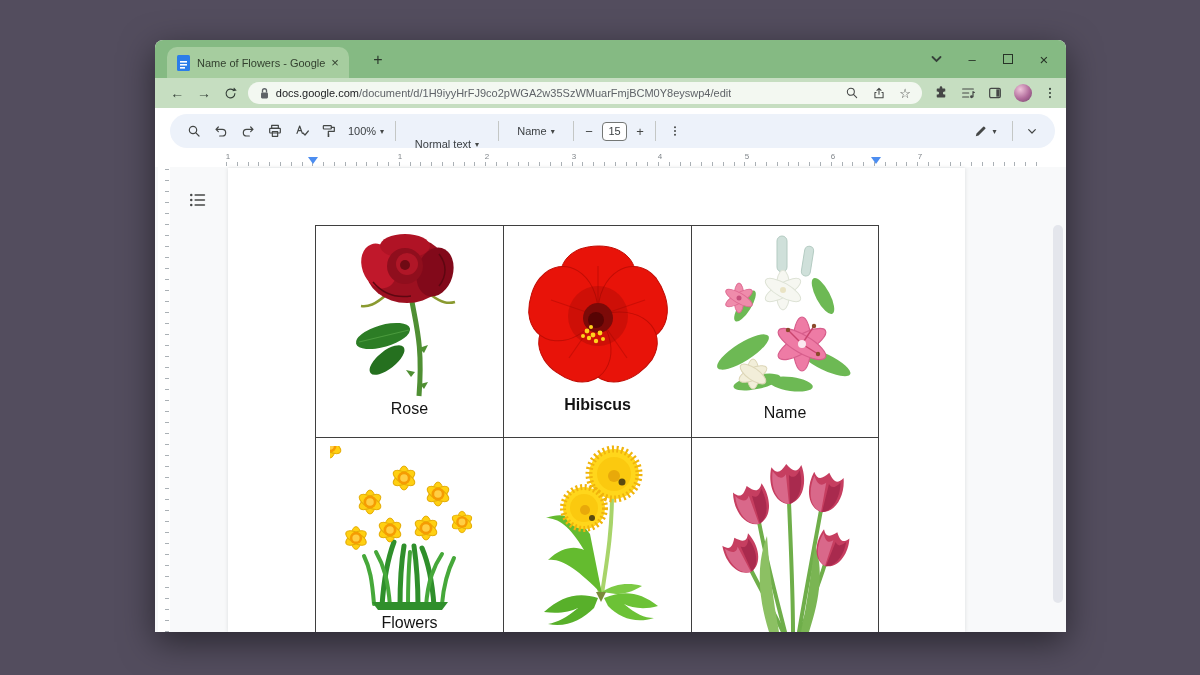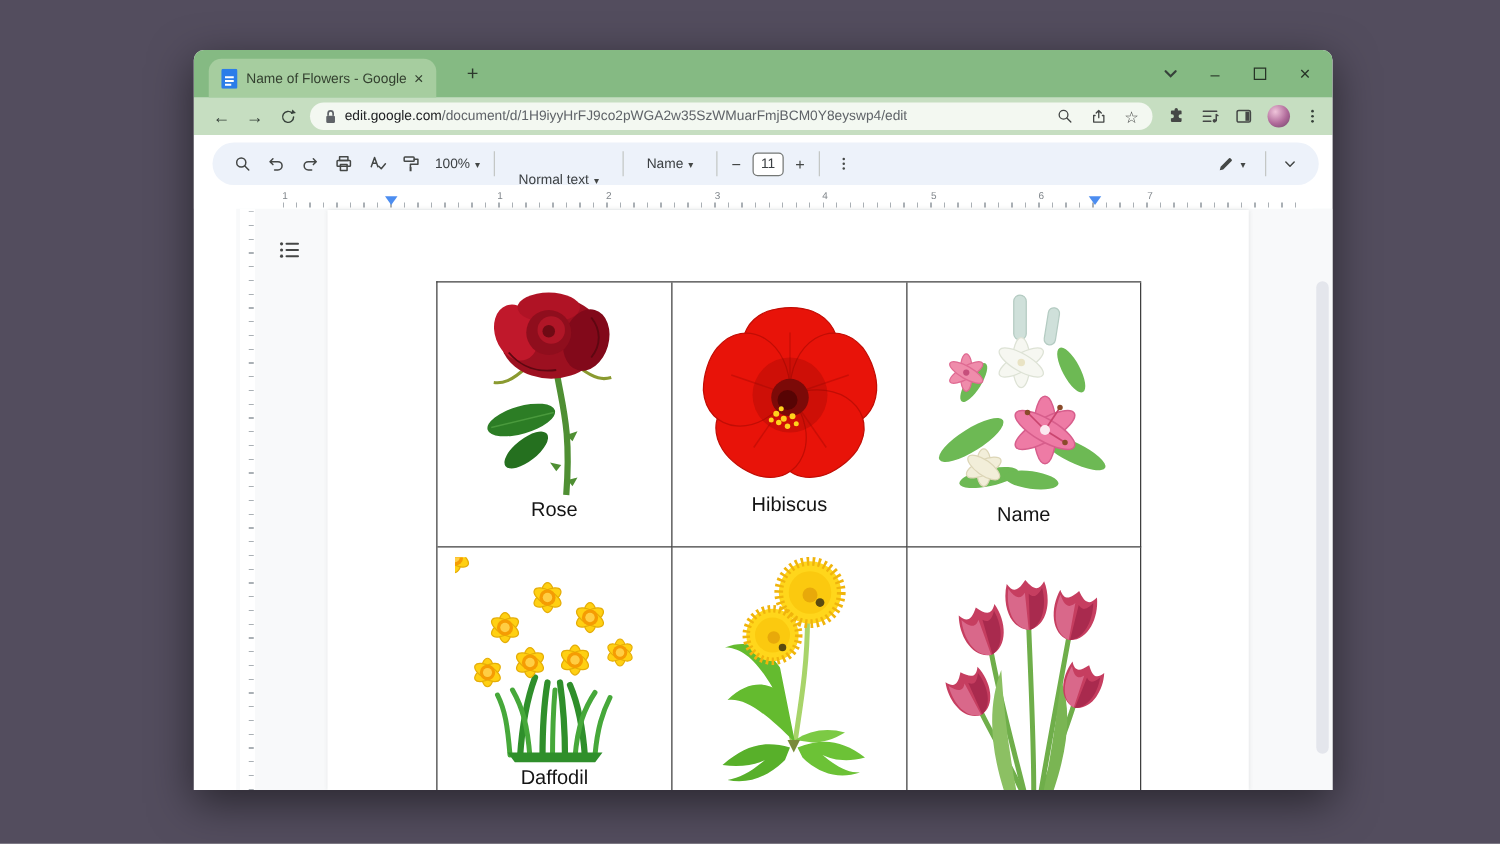--- a/index.html
+++ b/index.html
@@ -51,21 +51,21 @@
 
   .ruler { position:absolute; left:15px; top:44px; width:885px; height:15px; background:#fff; }
   .ruler .ticks { position:absolute; left:56px; right:12px; bottom:1px; height:4px;
                   background:repeating-linear-gradient(90deg,#aab0b5 0 1px,transparent 1px 10.8px); }
   .rn { position:absolute; top:0; font-size:8px; color:#80868b; transform:translateX(-50%); }
   .rmarker { position:absolute; top:5px; width:0; height:0;
              border-left:5px solid transparent; border-right:5px solid transparent;
              border-top:7px solid #4c8df0; }
 
   
-  .doc-area { position:absolute; left:0; right:0; top:127px; bottom:0; background:#f8f9fa;margin-left:34px; }
+  .doc-area { position:absolute; left:0; right:0; top:127px; bottom:0; background:#f8f9fa; }
   .vruler { position:absolute; left:3px; top:0; bottom:0; width:12px; background:#fff; }
   .vruler i { position:absolute; right:1px; top:2px; bottom:0; width:4px;
               background:repeating-linear-gradient(180deg,#aab0b5 0 1px,transparent 1px 11px); }
   .outline-btn { position:absolute; left:30px; top:20px; width:26px; height:26px;
                  display:flex; align-items:center; justify-content:center; color:#454746; }
   .page { position:absolute; left:73px; top:1px; width:737px; bottom:0; background:#fff;
           box-shadow:0 0 4px rgba(60,64,67,.15); overflow:hidden; }
   .ftable { position:absolute; left:87px; top:57px; display:grid;
             grid-template-columns:188px 188px 187px;
             border-top:1px solid #3f3f3f; border-left:1px solid #3f3f3f; }
@@ -124,21 +124,21 @@
           <polygon points="17.5,2.5 22,7 15.5,8.2" fill="#36413a"></polygon>
         </svg>
     </div>
     <div class="omnibox">
       <span>
         <svg width="11" height="13" viewBox="0 0 12 14">
             <rect x="2.2" y="6" width="7.6" height="6.4" rx="1.2" fill="#5f6368"></rect>
             <path d="M3.8 6 V4 a2.2 2.2 0 0 1 4.4 0 V6" stroke="#5f6368" stroke-width="1.5" fill="none"></path>
           </svg>
       </span>
-      <span class="url"><span>edit.google.com</span><span class="path">/document/d/1H9iyyHrFJ9co2pWGA2w35SzWMuarFmjBCM0Y8eyswp4/edit</span></span>
+      <span class="url"><span>docs.google.com</span><span class="path">/document/d/1H9iyyHrFJ9co2pWGA2w35SzWMuarFmjBCM0Y8eyswp4/edit</span></span>
       <span class="omni-icons">
         <span>
           <svg width="14" height="14" viewBox="0 0 24 24">
               <circle cx="10" cy="10" r="6" class="st"></circle>
               <line x1="14.5" y1="14.5" x2="20" y2="20" class="st"></line>
             </svg>
         </span>
         <span>
           <svg width="14" height="14" viewBox="0 0 24 24">
               <path class="st" d="M12 14 V4 M8.5 7.5 L12 4 L15.5 7.5 M7 11 H5 v9 h14 v-9 h-2"></path>
@@ -228,21 +228,21 @@
         <span class="tb-text">Normal text</span>
           <span class="caret">▾</span>
       </div>
       <div class="tb-sep"></div>
       <div class="tb-btn" style="min-width:64px;">
         <span class="tb-text">Name</span>
           <span class="caret">▾</span>
       </div>
       <div class="tb-sep"></div>
       <div class="tb-btn" style="min-width:20px;font-size:13px;">−</div>
-      <div class="fsbox">11</div>
+      <div class="fsbox">15</div>
       <div class="tb-btn" style="min-width:20px;font-size:13px;">+</div>
       <div class="tb-sep"></div>
       <div class="tb-btn">
         <svg width="14" height="16" viewBox="0 0 24 24">
             <circle cx="12" cy="5.5" r="1.7" fill="#444746"></circle>
             <circle cx="12" cy="12" r="1.7" fill="#444746"></circle>
             <circle cx="12" cy="18.5" r="1.7" fill="#444746"></circle>
           </svg>
       </div>
       <div class="tb-spacer"></div>
@@ -342,21 +342,21 @@
               <circle cx="70" cy="95" r="2.4"></circle>
                 <circle cx="76" cy="99" r="2.4"></circle>
                 <circle cx="83" cy="97" r="2.4"></circle>
               <circle cx="72" cy="102" r="2.2"></circle>
                 <circle cx="79" cy="105" r="2.2"></circle>
                 <circle cx="66" cy="100" r="2"></circle>
               <circle cx="86" cy="103" r="2"></circle>
                 <circle cx="74" cy="91" r="2"></circle>
             </g>
           </svg>
-          <div class="flabel" style="margin-top:4px;">Hibiscus</div>
+          <div class="flabel" style="margin-top:4px;font-weight:bold;">Hibiscus</div>
         </div>
 
         <div class="fcell r1">
           <svg width="160" height="168" viewBox="0 0 160 168" style="margin-top:8px;">
             <g fill="#6db954">
               <ellipse cx="38" cy="118" rx="30" ry="9" transform="rotate(-32 38 118)"></ellipse>
               <ellipse cx="120" cy="128" rx="28" ry="8" transform="rotate(26 120 128)"></ellipse>
               <ellipse cx="52" cy="148" rx="24" ry="7" transform="rotate(-12 52 148)"></ellipse>
               <ellipse cx="118" cy="62" rx="20" ry="7" transform="rotate(62 118 62)"></ellipse>
               <ellipse cx="40" cy="72" rx="18" ry="6" transform="rotate(-58 40 72)"></ellipse>
@@ -435,21 +435,21 @@
                 <circle r="3.8" fill="#ffce43"></circle>
             </g>
             <use href="#daf" transform="translate(40,56)"></use>
             <use href="#daf" transform="translate(74,32)"></use>
             <use href="#daf" transform="translate(108,48)"></use>
             <use href="#daf" transform="translate(132,76) scale(.9)"></use>
             <use href="#daf" transform="translate(26,92) scale(.95)"></use>
             <use href="#daf" transform="translate(60,84)"></use>
             <use href="#daf" transform="translate(96,82)"></use>
           </svg>
-          <div class="flabel" style="margin-top:4px;">Daffodil</div>
+          <div class="flabel" style="margin-top:4px;">Flowers</div>
         </div>
 
         <div class="fcell r2">
           <svg width="160" height="196" viewBox="0 0 160 196" style="margin-top:4px;">
             <path d="M94 52 C94 92 88 124 84 152" stroke="#a8d46a" stroke-width="4" fill="none"></path>
             <path d="M66 86 C72 112 78 132 82 152" stroke="#98c95c" stroke-width="3.5" fill="none"></path>
             <path d="M84 152 C60 128 44 116 30 118 C44 104 58 104 66 108 C52 84 40 76 28 76 C48 68 62 78 72 92 Z" fill="#64bb2f"></path>
             <path d="M80 156 C60 150 44 154 26 170 C40 172 52 170 60 166 C48 176 40 180 30 182 C48 186 64 178 76 166 Z" fill="#58b02a"></path>
             <path d="M86 156 C106 148 122 150 140 164 C126 168 114 166 106 162 C118 172 126 176 136 176 C118 182 102 176 90 164 Z" fill="#6cc236"></path>
             <path d="M84 150 C96 142 110 140 124 144 C114 150 106 152 98 152 Z" fill="#7cca44"></path>

